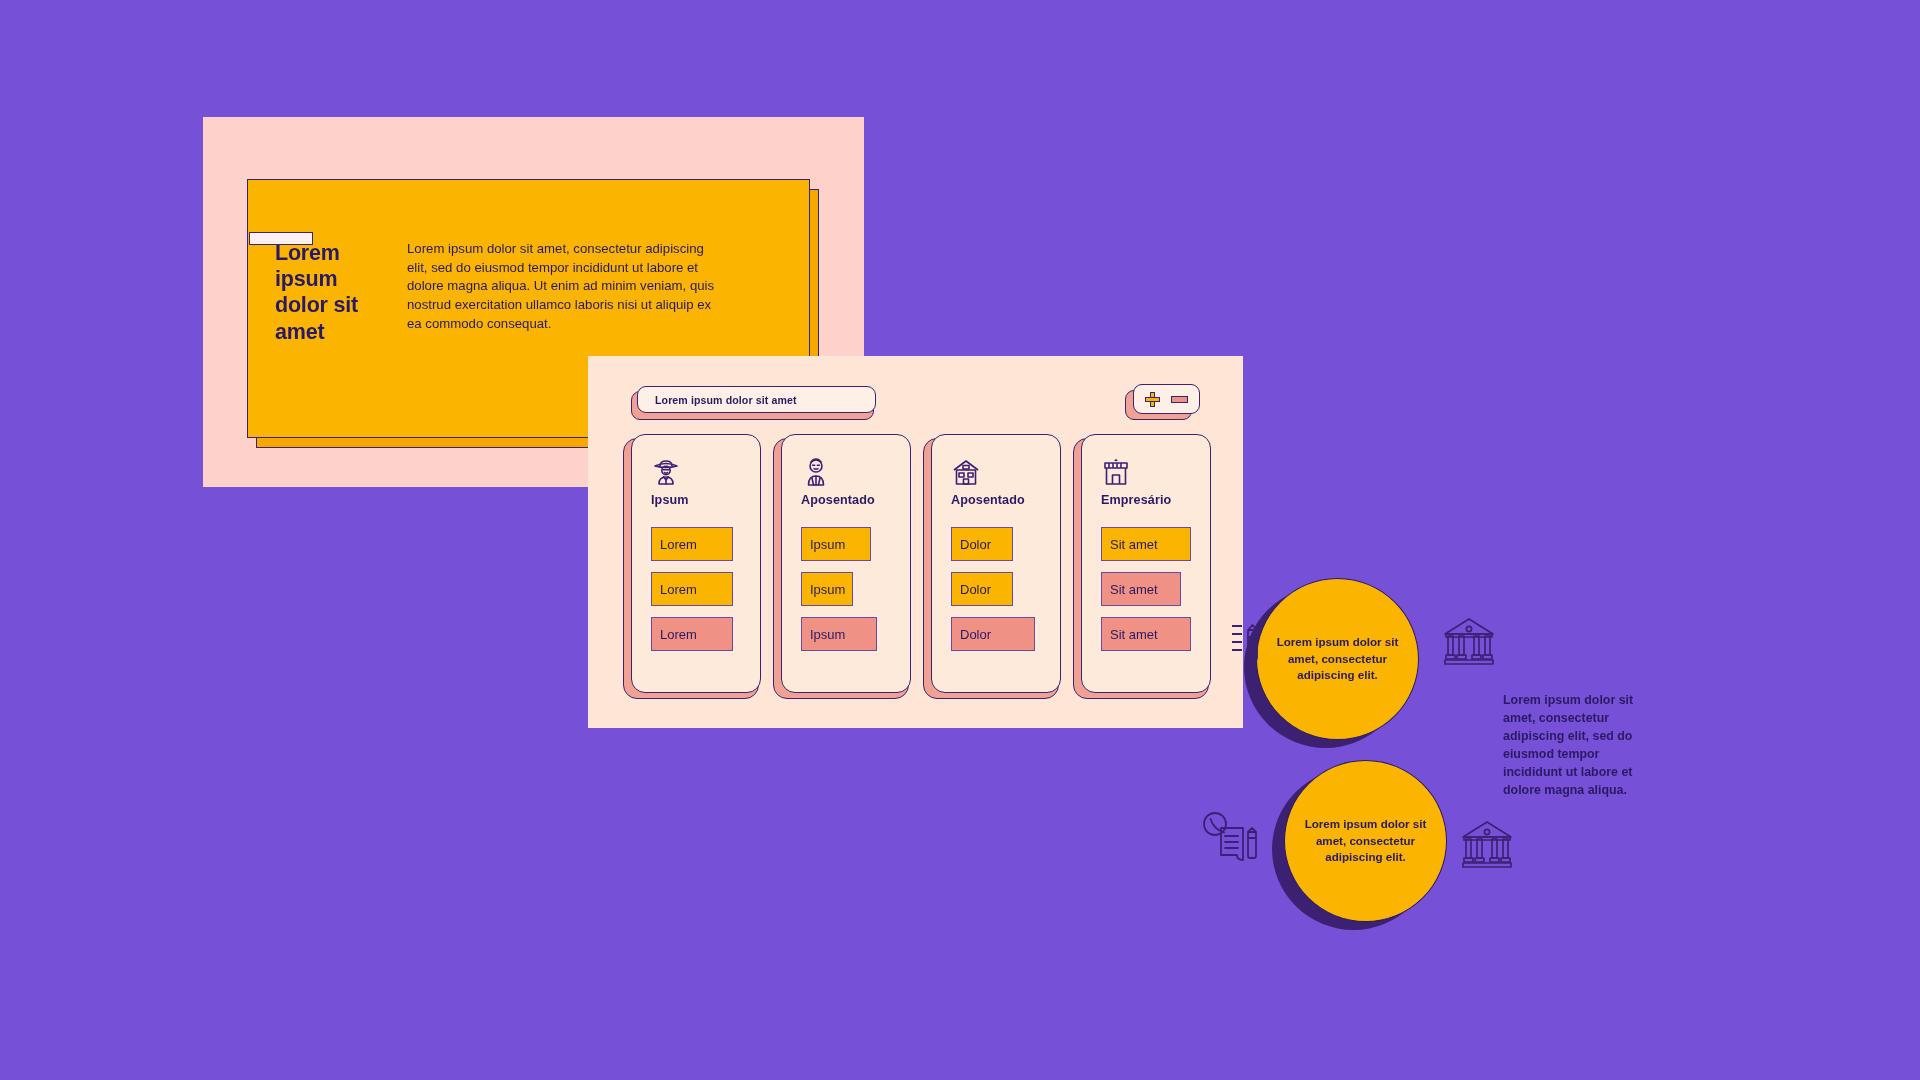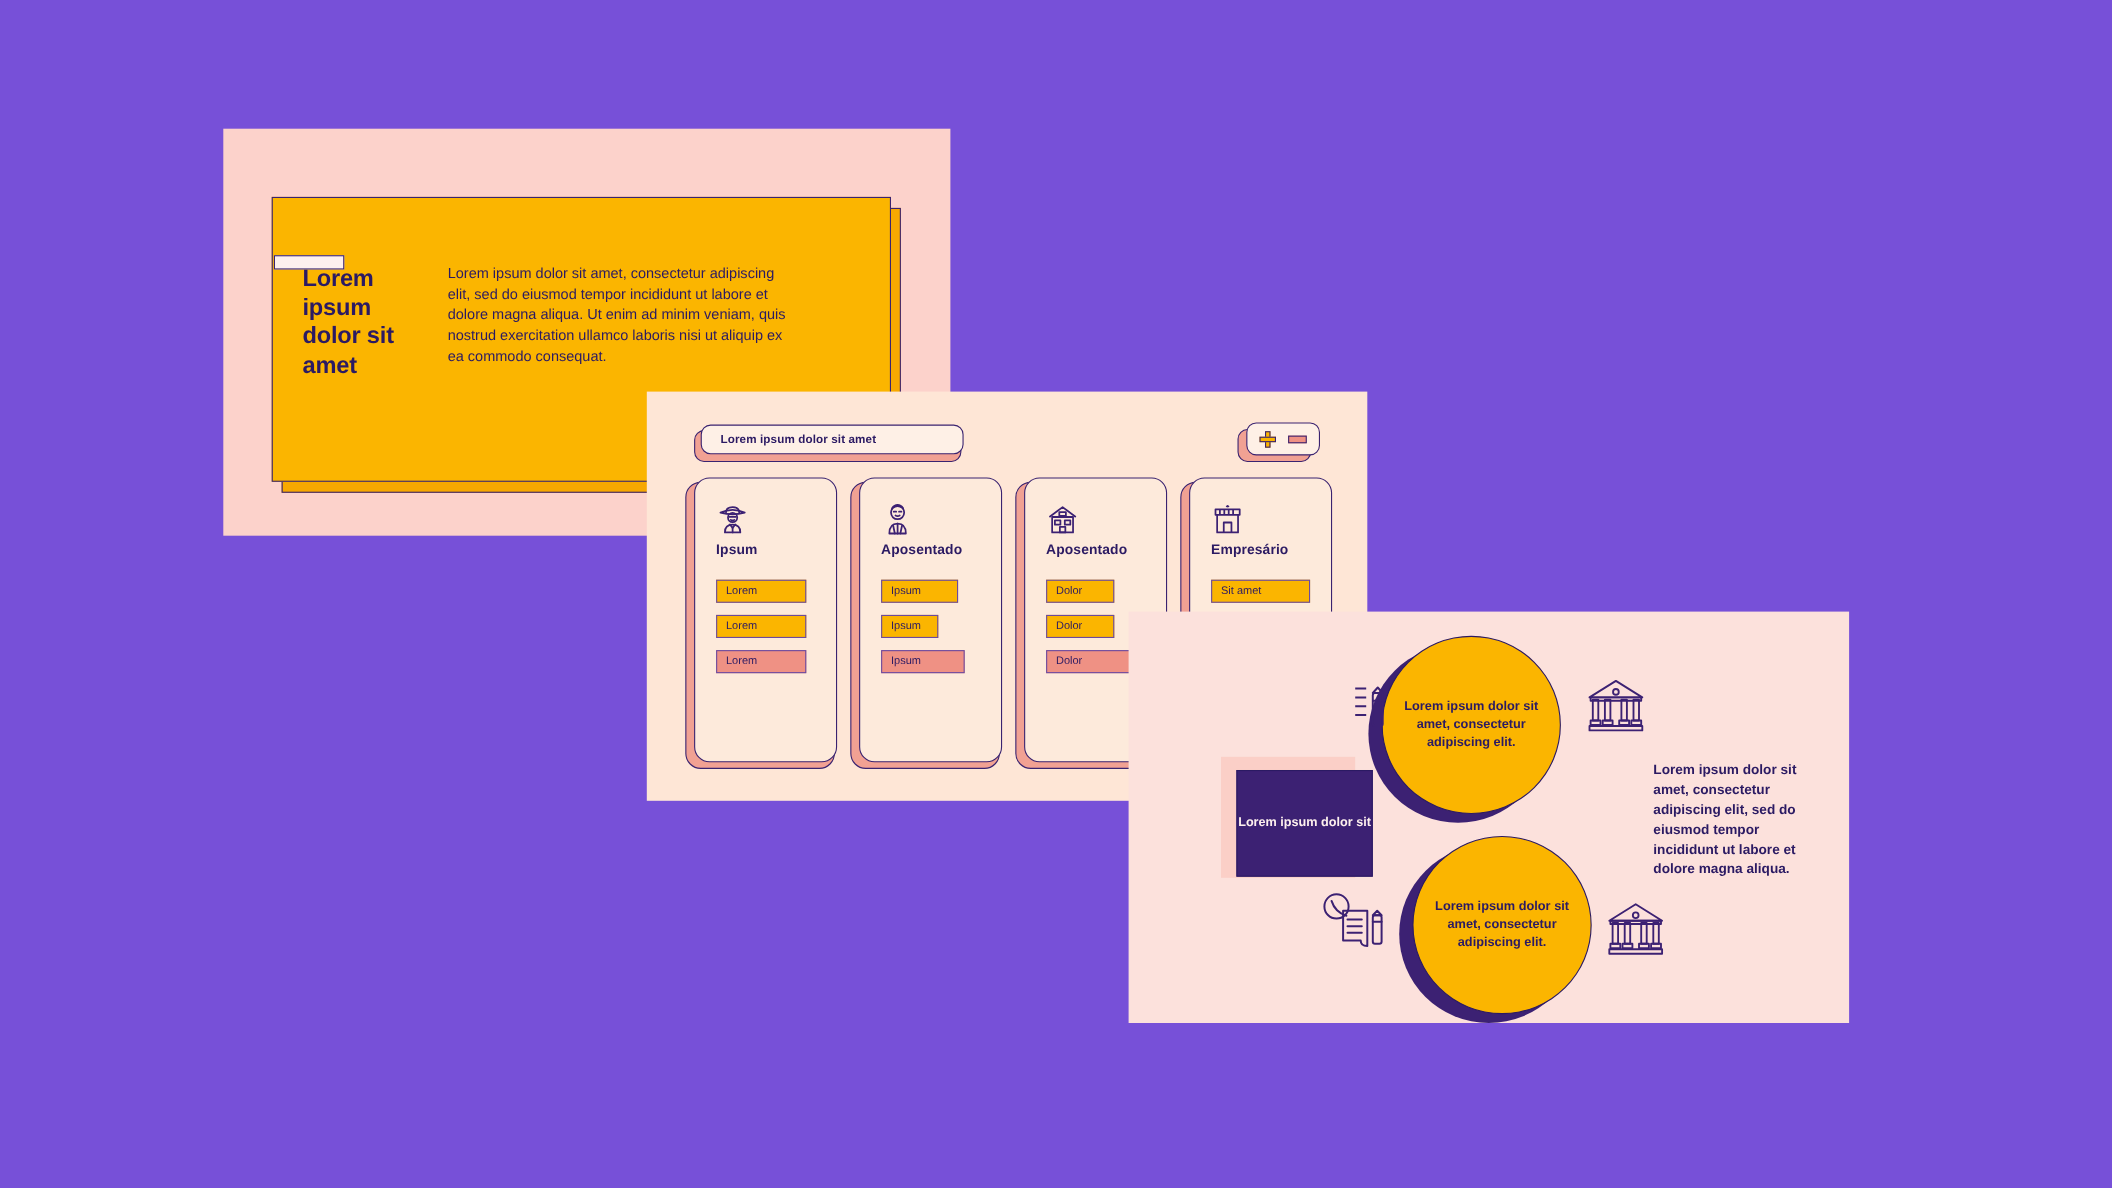--- a/index.html
+++ b/index.html
@@ -90,23 +90,23 @@
   }
   .col-face{
     position:absolute;left:8px;top:0;width:130px;height:259px;
     background:#fdeadb;border:1.5px solid #3a2370;border-radius:14px;
     box-sizing:border-box;padding:22px 0 0 19px;
   }
   .col-icon{width:30px;height:30px;margin-bottom:6px;display:block;}
   .col-title{color:#2b1a63;font-size:12.6px;font-weight:bold;letter-spacing:.1px;}
   .chips{margin-top:20px;display:flex;flex-direction:column;gap:11px;}
   .chip{
-    height:21px;box-sizing:border-box;border:1.5px solid #6b4aa0;
+    height:34px;box-sizing:border-box;border:1.5px solid #6b4aa0;
     display:flex;align-items:center;padding-left:8px;
-    color:#2b1a63;font-size:10px;
+    color:#2b1a63;font-size:13px;
   }
   .chip.yellow{background:#fbb500;}
   .chip.salmon{background:#ef9184;}
 
   
   #card-right{
     position:absolute;left:1026px;top:556px;width:655px;height:374px;
     background:#fce1dc;
   }
   #purplebox-shadow{
@@ -257,26 +257,20 @@
   </section>
 
   <div id="zoom-wrap">
     <div id="zoom-shadow"></div>
     <div id="zoom-box">
       <span class="plus-icon"></span>
       <span class="minus-icon"></span>
     </div>
   </div>
 
-  <section id="card-right">
-    <div id="purplebox-shadow"></div>
-    <div id="purplebox">
-      <span id="purplebox-text">Lorem ipsum dolor sit</span>
-    </div>
-  </section>
 
   <div class="circle-group" id="circle-1">
     <div class="circle-shadow"></div>
     <div class="circle-face">
       <span class="circle-text">Lorem ipsum dolor sit amet, consectetur adipiscing elit.</span>
     </div>
   </div>
 
   <div class="circle-group" id="circle-2">
     <div class="circle-shadow"></div>

